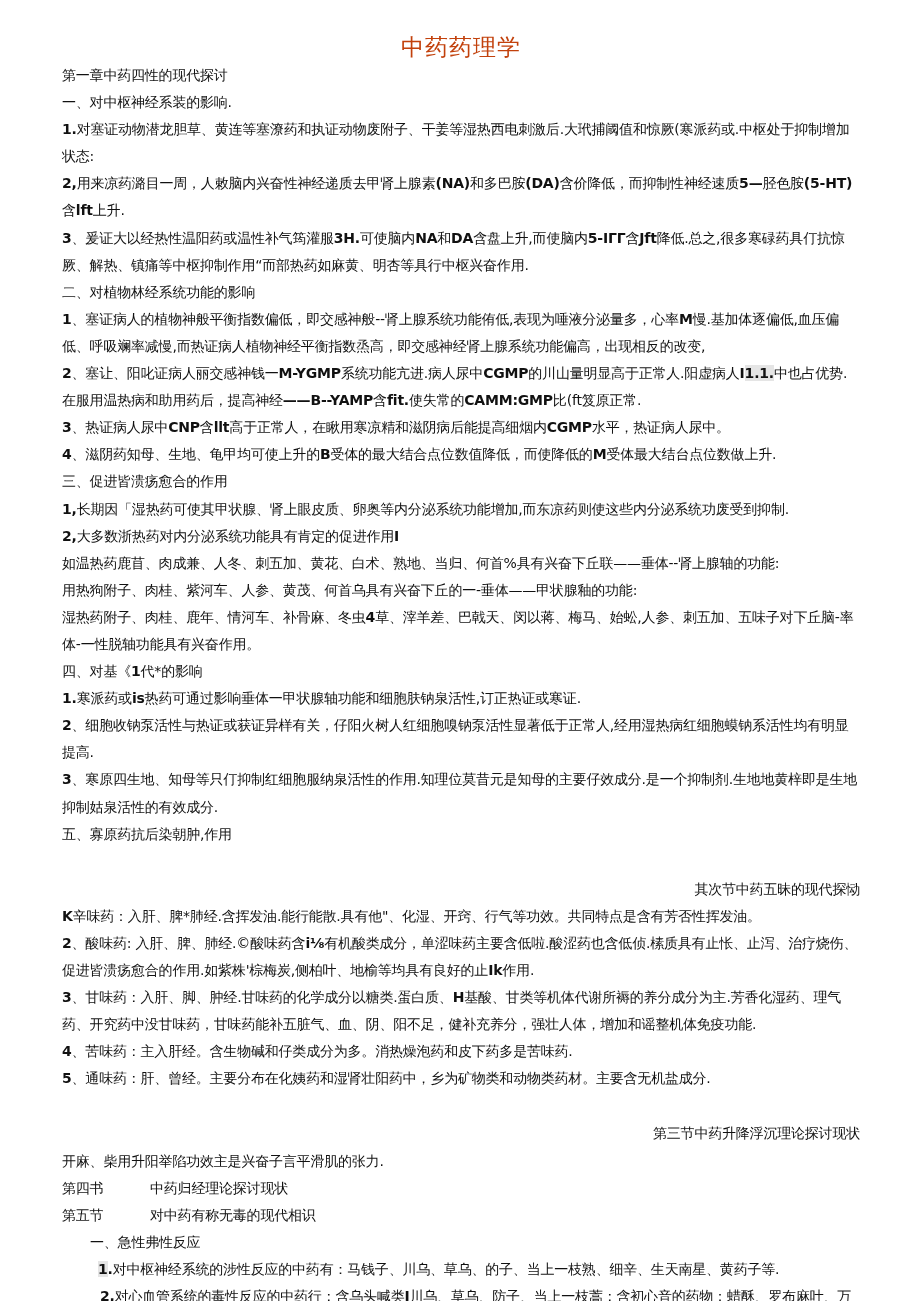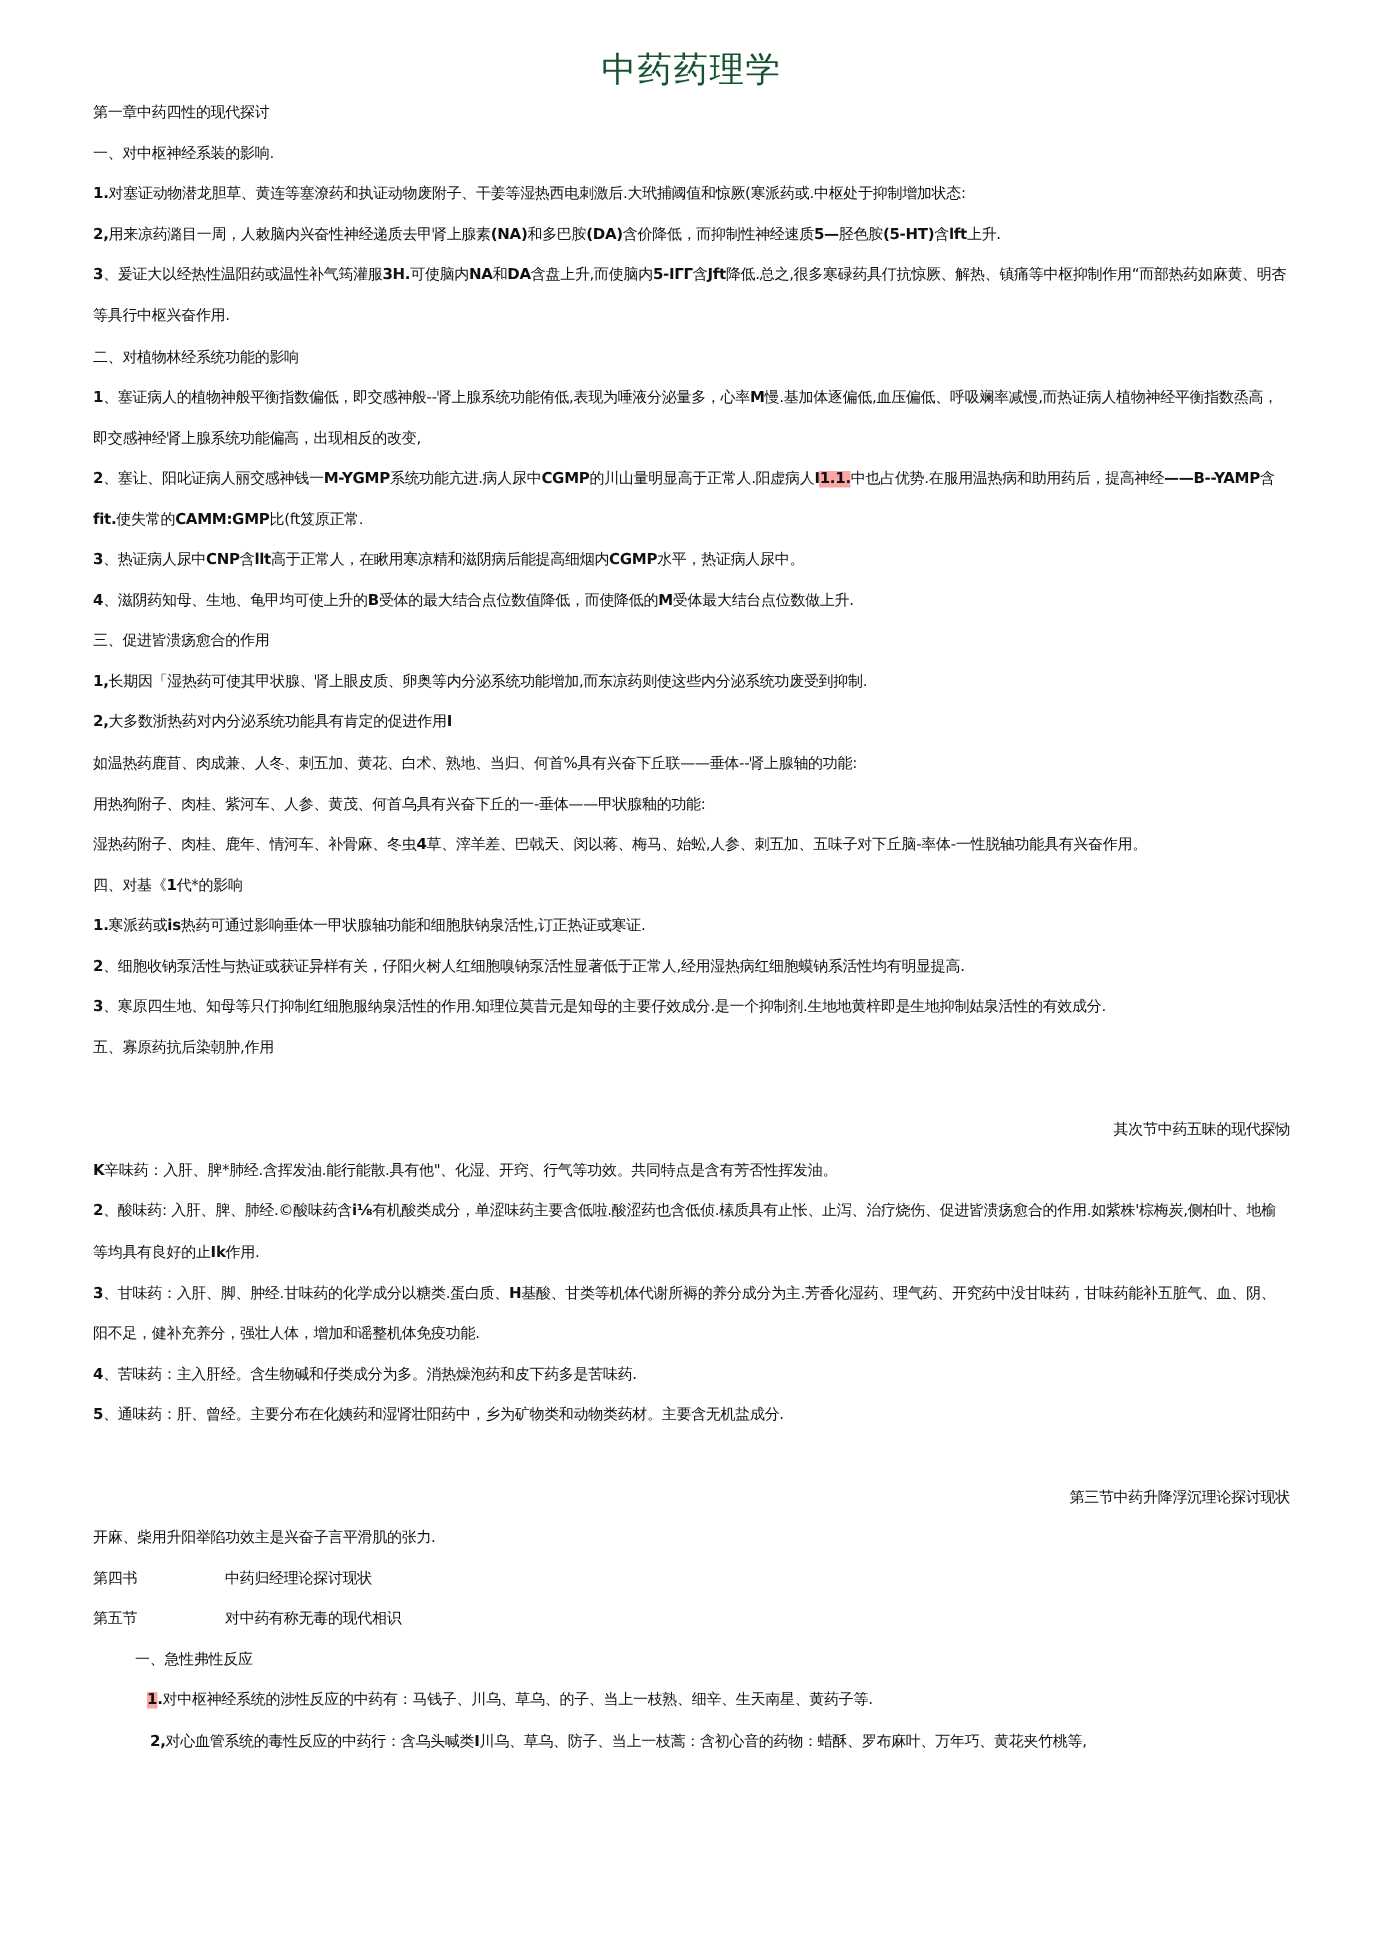--- a/index.html
+++ b/index.html
@@ -1,26 +1,26 @@
 <!DOCTYPE html>
 <html><head>
 <meta charset="utf-8">
 <style>
   html, body { margin:0; padding:0; background:#ffffff; }
   body { width:920px; height:1301px; position:relative; overflow:hidden;
          font-family:"DejaVu Sans","Liberation Sans",sans-serif; color:#111; }
   .page { position:absolute; left:62px; top:0; width:798px; }
   .title { text-align:center; font-family:"DejaVu Serif","Liberation Serif",serif;
-           font-size:23px; font-weight:normal; color:#14532d; margin:0; padding-top:32px; height:30px; line-height:30px; letter-spacing:1px; }
-  .line { font-size:10px; line-height:27.1px; margin:0; white-space:normal; letter-spacing:-0.2px; }
+           font-size:23px; font-weight:normal; color:#c2410c; margin:0; padding-top:32px; height:30px; line-height:30px; letter-spacing:1px; }
+  .line { font-size:14px; line-height:27.1px; margin:0; white-space:normal; letter-spacing:-0.2px; }
   .center { text-align:right;margin-top:28px; }
   .indent { padding-left:28px; }
   .indent2 { padding-left:36px; }
   b { font-weight:bold; }
-  .hl { background:#fca5a5; }
+  .hl { background:#e5e5e5; }
   .tab { display:inline-block; width:88px; }
 </style>
 </head>
 <body>
 
 <div class="page">
 
   <h1 class="title">中药药理学</h1>
 
   <p class="line">第一章中药四性的现代探讨</p>

